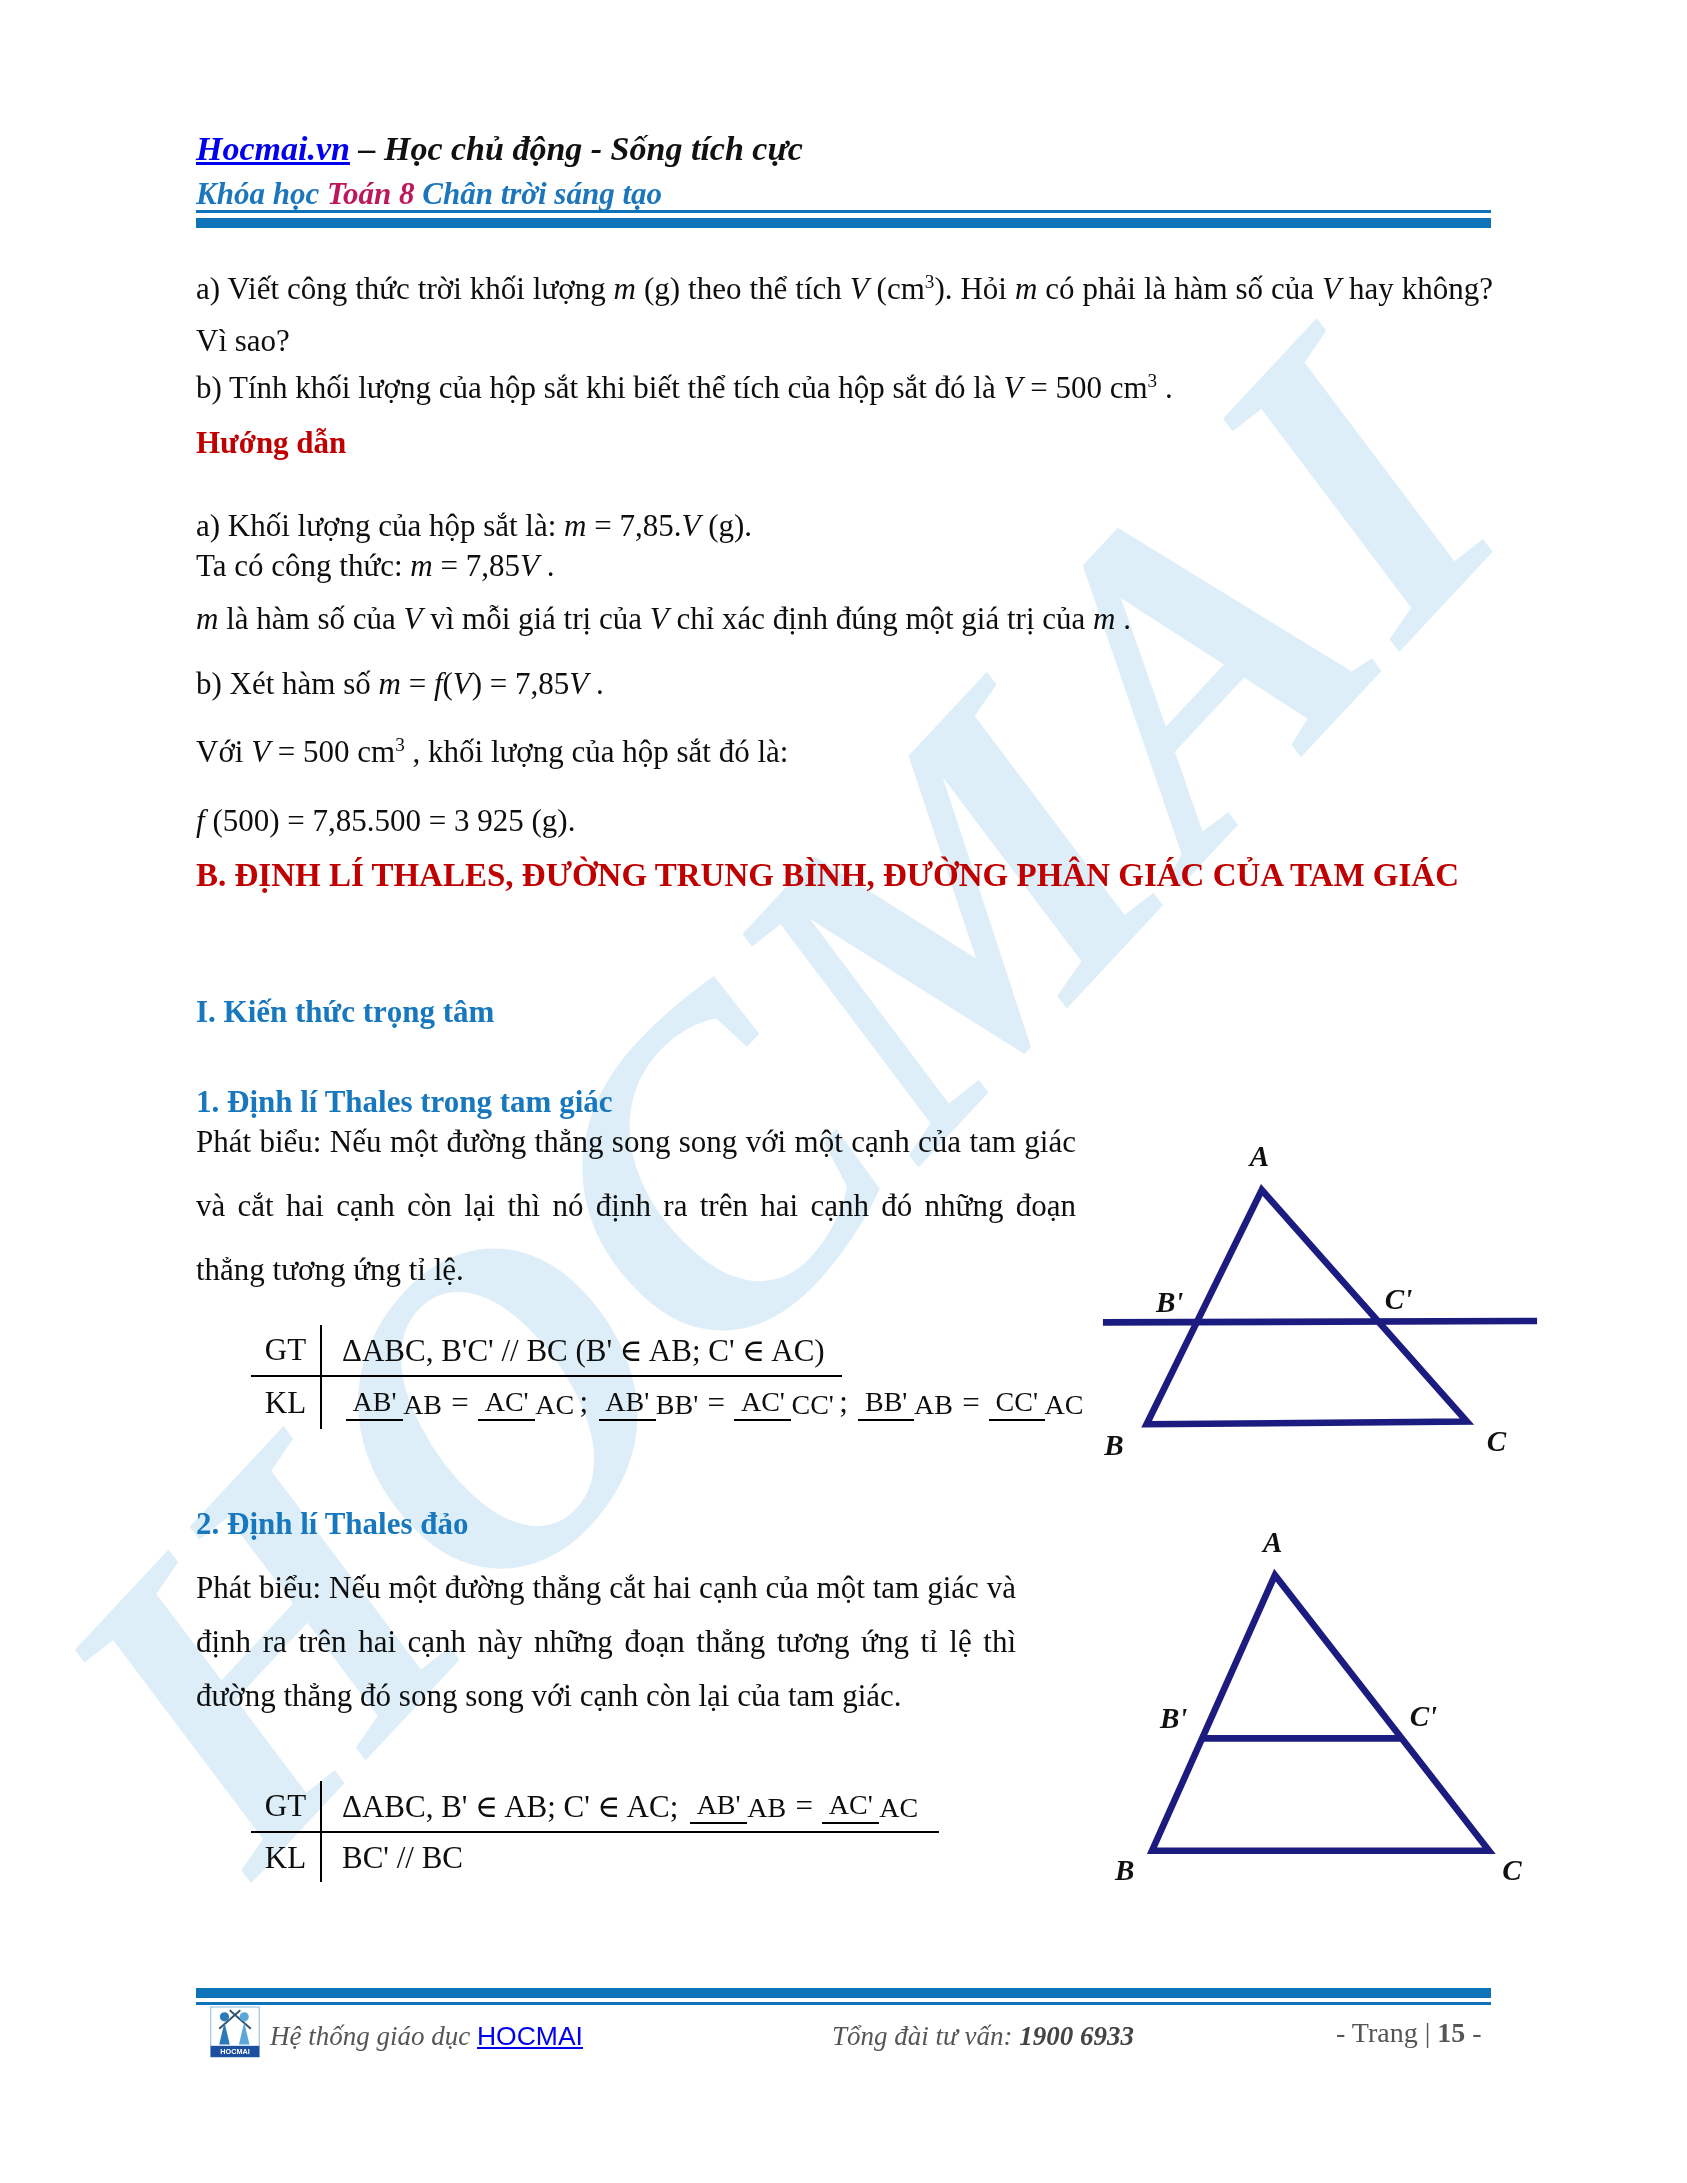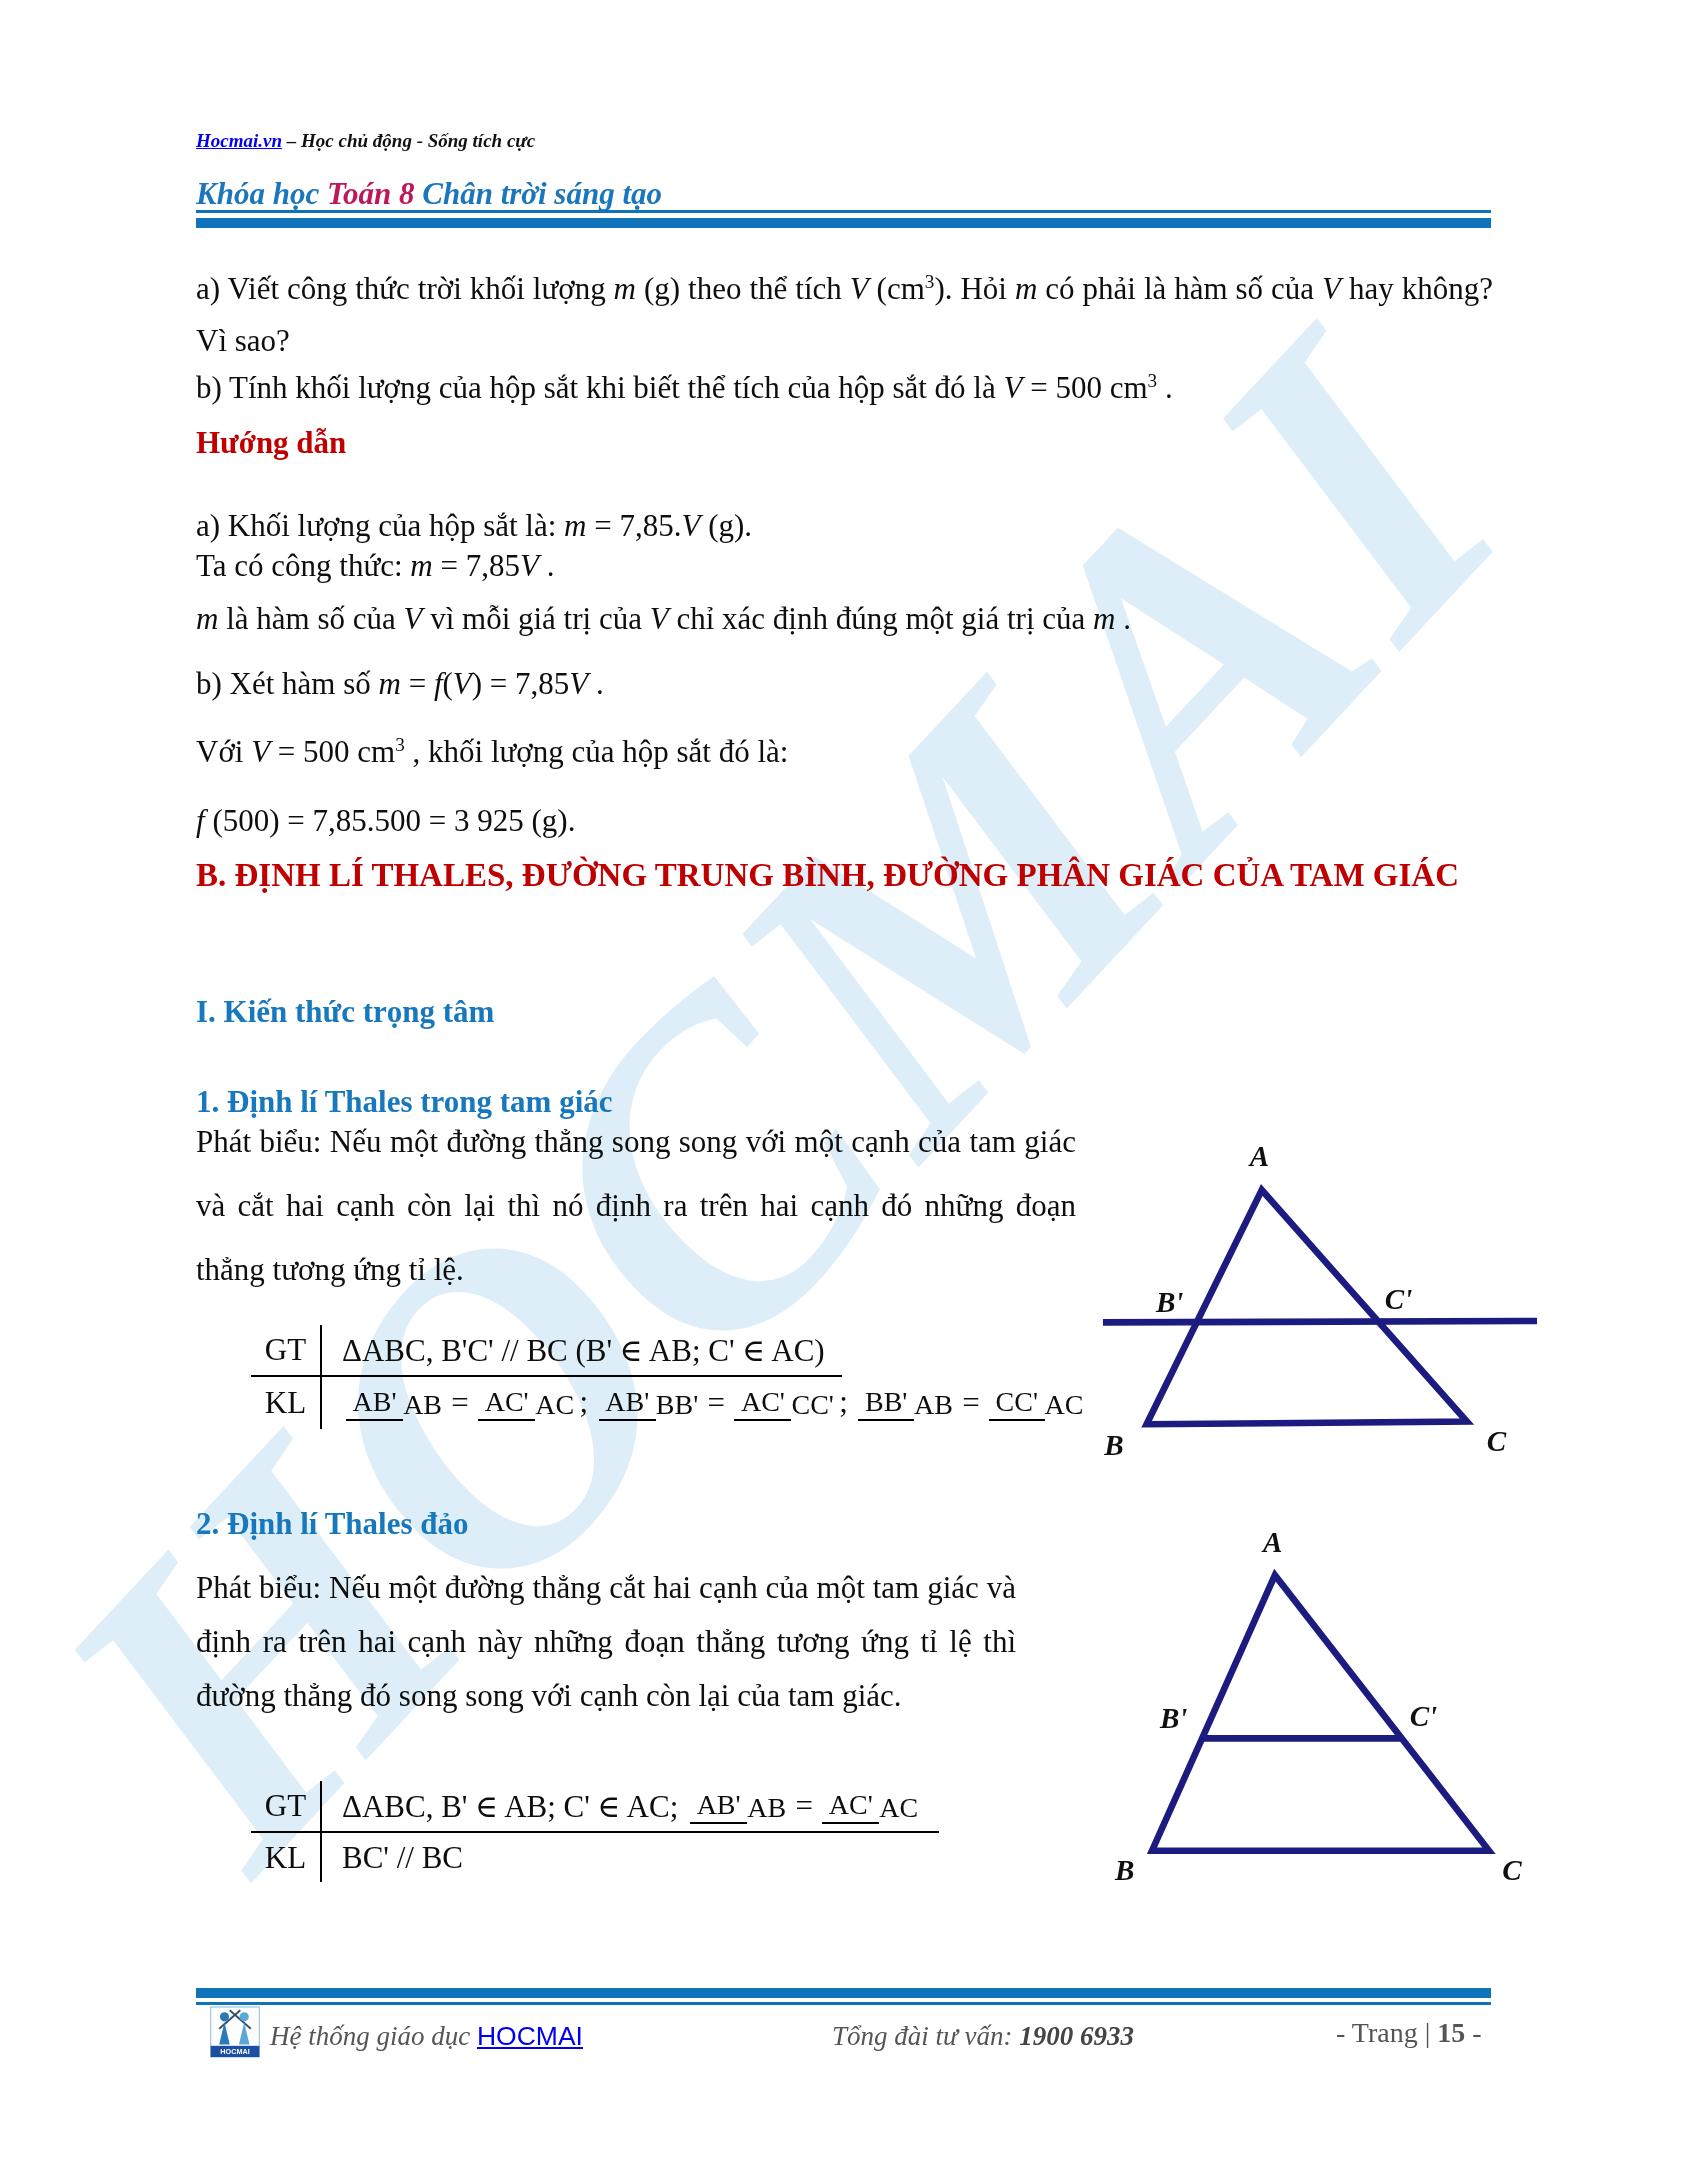--- a/index.html
+++ b/index.html
@@ -13,21 +13,21 @@
   
   .watermark{
     position:absolute; z-index:1; top:1098px; left:781px;
     transform:translate(-50%,-50%) rotate(-47deg);
     font-size:440px; font-weight:bold; font-style:italic;
     letter-spacing:9.3px; white-space:nowrap; color:#ddeef8;
     font-family:"Liberation Serif","DejaVu Serif",serif;
   }
 
   
-  .hdr1{top:130px; left:196px; font-size:19px; font-style:italic; font-weight:600;}
+  .hdr1{top:130px; left:196px; font-size:34px; font-style:italic; font-weight:600;}
   .hdr1 a{color:#0000ee; text-decoration:underline;}
   .hdr1 .motto{color:#111;}
   .hdr2{top:176px; left:196px; font-size:31px; font-style:italic; font-weight:bold; color:#1b76bc;}
   .hdr2 .subject{color:#be185d;}
   .rule-thin{top:210px; left:196px; width:1295px; height:3.3px; background:#0e73b9;}
   .rule-bar{top:218px; left:196px; width:1295px; height:10px; background:#0e73b9;}
 
   
   .body-par{left:196px; width:1297px; font-size:31px; line-height:52px; text-align:justify;}
   .one-line{left:196px; width:1317px; font-size:31px; white-space:nowrap;}

